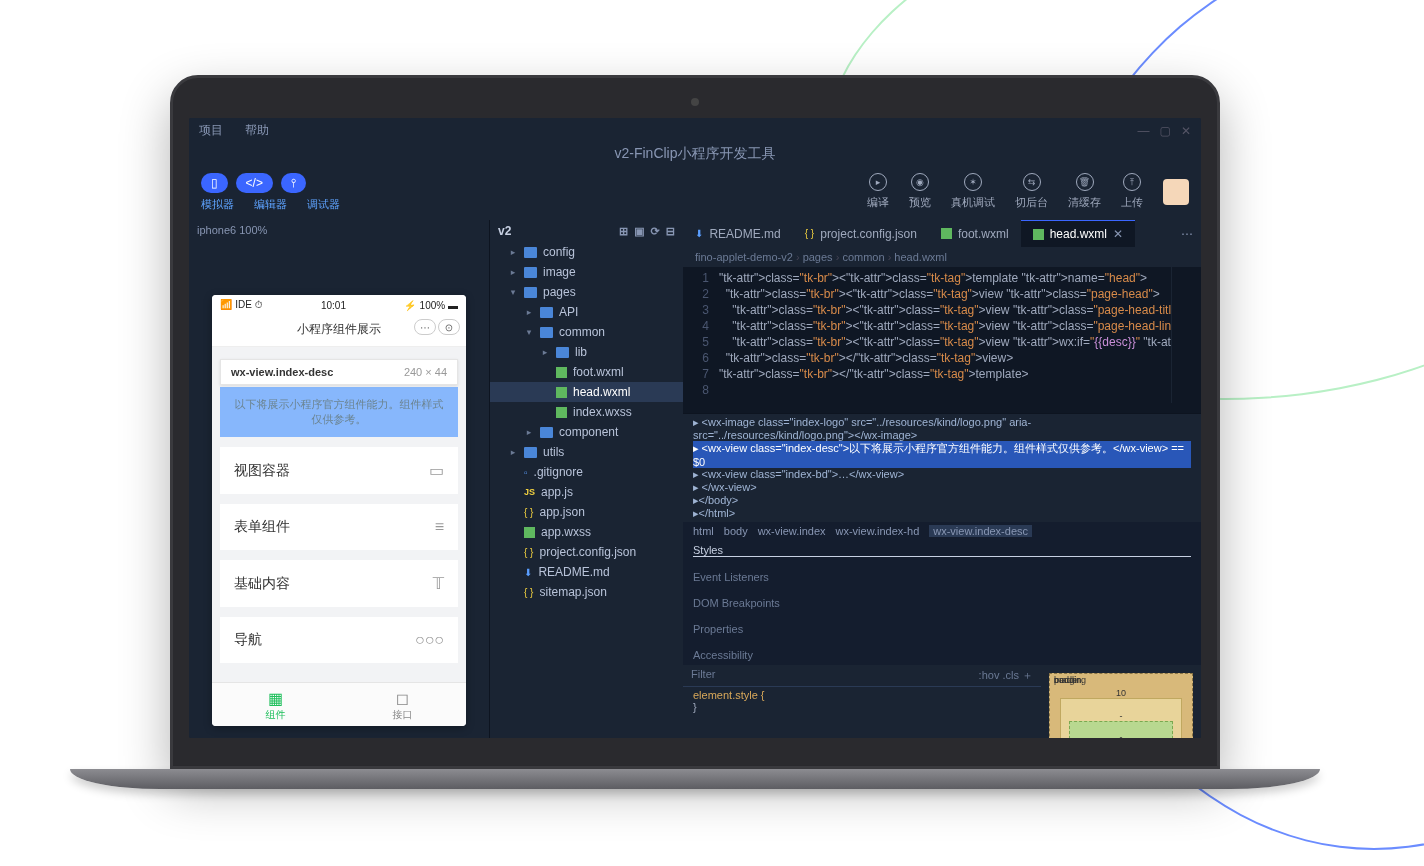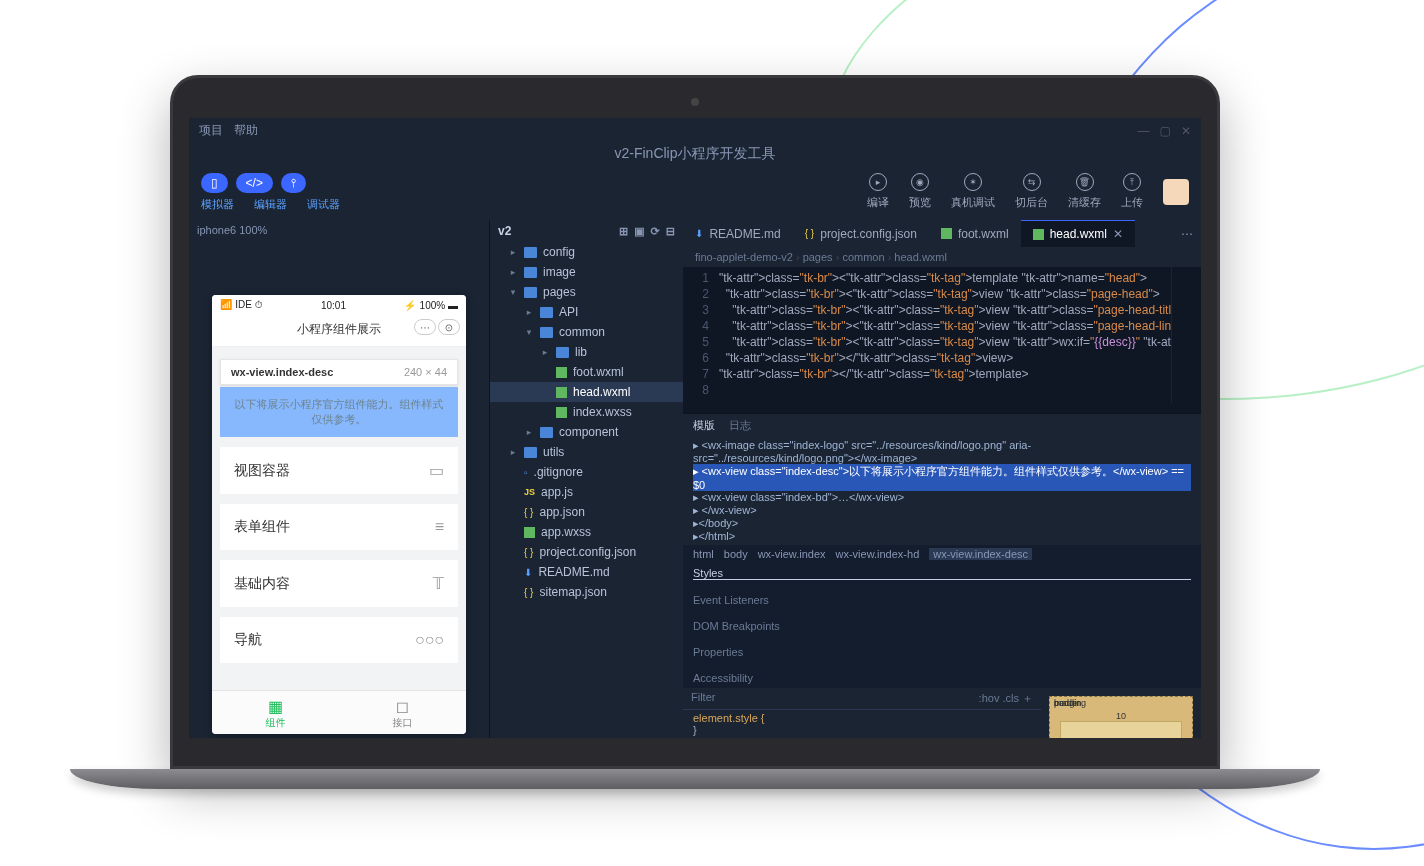--- a/index.html
+++ b/index.html
@@ -11,21 +11,21 @@
 .bg-curve-2 { width: 700px; height: 900px; top: -50px; right: -300px; border-color: #6b8cff; }
 
 
 .laptop { position: absolute; left: 170px; top: 75px; width: 1050px; }
 .laptop-bezel { background: #2a2a2e; border-radius: 28px 28px 0 0; padding: 20px 16px 28px; border: 3px solid #3a3a3e; box-shadow: 0 20px 50px rgba(0,0,0,.3); }
 .camera { width: 8px; height: 8px; background: #444; border-radius: 50%; margin: 0 auto 12px; }
 .screen { width: 100%; height: 620px; background: #1a2433; display: flex; flex-direction: column; font-size: 12px; color: #9fa9bd; border-radius: 2px; overflow: hidden; }
 .laptop-base { height: 20px; background: linear-gradient(#8c8c91,#5d5d62); margin: 0 -100px; border-radius: 0 0 90px 90px / 0 0 20px 20px; box-shadow: 0 5px 10px rgba(0,0,0,.2); }
 
 
-.menubar { display: flex; align-items: center; padding: 4px 10px; background: #1a2433; color: #8896b3; gap: 11px; font-size: 12px; }
+.menubar { display: flex; align-items: center; padding: 4px 10px; background: #1a2433; color: #8896b3; gap: 22px; font-size: 12px; }
 .menubar .win-controls { margin-left: auto; display: flex; gap: 10px; color: #556; }
 
 
 .titlebar { text-align: center; color: #8896b3; padding: 2px 0 6px; font-size: 14px; position: relative; }
 
 
 .toolbar { display: flex; align-items: flex-start; padding: 4px 12px 8px; }
 .tool-pills { display: flex; gap: 8px; }
 .pill { background: #3b66ff; color: #fff; border-radius: 14px; padding: 4px 10px; display: flex; flex-direction: column; align-items: center; gap: 0; }
 .pill .glyph { font-size: 12px; line-height: 1; }
@@ -34,21 +34,21 @@
 .t-action { display: flex; flex-direction: column; align-items: center; gap: 4px; color: #9fa9bd; font-size: 11px; }
 .t-action .ic { width: 18px; height: 18px; border: 1.2px solid #9fa9bd; border-radius: 50%; display: flex; align-items: center; justify-content: center; font-size: 9px; }
 .avatar { width: 26px; height: 26px; background: #f5d7b9; border-radius: 4px; }
 
 
 .main { flex: 1; display: flex; min-height: 0; }
 
 
 .simcol { width: 300px; background: #1a2433; display: flex; flex-direction: column; }
 .siminfo { padding: 4px 8px; font-size: 11px; color: #8896b3; }
-.phone { width: 254px; height: 450px; background: #f2f3f5; margin: 55px auto 4px; border-radius: 4px; display: flex; flex-direction: column; overflow: hidden; box-shadow: 0 2px 8px rgba(0,0,0,.3); }
+.phone { width: 254px; height: 450px; background: #f2f3f5; margin: 55px auto 12px; border-radius: 4px; display: flex; flex-direction: column; overflow: hidden; box-shadow: 0 2px 8px rgba(0,0,0,.3); }
 .statusbar { display: flex; align-items: center; justify-content: space-between; padding: 4px 8px; background: #fff; font-size: 10px; color: #222; }
 .ph-head { background: #fff; text-align: center; padding: 6px 0 8px; font-size: 12px; color: #333; position: relative; border-bottom: 1px solid #eee; }
 .ph-head .caps { position: absolute; right: 6px; top: 4px; display: flex; gap: 2px; }
 .caps span { width: 22px; height: 16px; border: 1px solid #ccc; border-radius: 10px; font-size: 10px; display: flex; align-items: center; justify-content: center; color: #666; }
 .ph-body { flex: 1; padding: 12px 8px; background: #f2f3f5; overflow: hidden; }
 .tooltip { background: #fff; border: 1px solid #e5e5e5; padding: 6px 10px; font-size: 11px; display: flex; justify-content: space-between; margin-bottom: 2px; box-shadow: 0 1px 3px rgba(0,0,0,.1); }
 .tooltip .dim { color: #999; }
 .tooltip b { color: #333; font-weight: 600; }
 .highlight-row { background: #5a9eff; opacity:.7; color: #356; padding: 10px; font-size: 11px; text-align: center; }
 .list-item { background: #fff; padding: 14px 14px; margin-top: 10px; display: flex; justify-content: space-between; align-items: center; font-size: 14px; color: #333; }
@@ -378,24 +378,20 @@
                 <div>    <span <span="" class="&lt;span">"tk-attr"</span>&gt;class=<span class="tk-str">"tk-br"</span>&gt;&lt;<span <span="" class="&lt;span">"tk-attr"</span>&gt;class=<span class="tk-str">"tk-tag"</span>&gt;view <span class="&lt;span">"tk-attr"</span>&gt;class=<span class="tk-str">"page-head-line"</span>&gt;&gt;class=&gt;&lt;/&gt;class=&gt;view&gt;</div>
                 <div>    <span <span="" class="&lt;span">"tk-attr"</span>&gt;class=<span class="tk-str">"tk-br"</span>&gt;&lt;<span <span="" class="&lt;span">"tk-attr"</span>&gt;class=<span class="tk-str">"tk-tag"</span>&gt;view <span class="&lt;span">"tk-attr"</span>&gt;wx:if=<span class="tk-str">"<span class="tk-exp">{{desc}}</span>"</span> <span class="&lt;span">"tk-attr"</span>&gt;class=&gt;&gt;class=&gt;&lt;/&gt;class=&gt;v</div>
                 <div>  <span <span="" class="&lt;span">"tk-attr"</span>&gt;class=<span class="tk-str">"tk-br"</span>&gt;&lt;/<span <span="" class="&lt;span">"tk-attr"</span>&gt;class=<span class="tk-str">"tk-tag"</span>&gt;view&gt;</div>
                 <div><span <span="" class="&lt;span">"tk-attr"</span>&gt;class=<span class="tk-str">"tk-br"</span>&gt;&lt;/<span <span="" class="&lt;span">"tk-attr"</span>&gt;class=<span class="tk-str">"tk-tag"</span>&gt;template&gt;</div>
                 <div></div>
               </div>
         <div class="minimap" data-name="minimap" data-interactable="true"></div>
       </div>
 
       <div class="devtools" data-name="devtools" data-interactable="false">
-        <div class="dt-tabs">
-          <span class="on" data-name="devtools-tab-wxml" data-interactable="true">模版</span>
-          <span data-name="devtools-tab-log" data-interactable="true">日志</span>
-        </div>
         <div class="elements" id="elements" data-name="elements-tree" data-interactable="true">
                 <div class="" data-name="element-node" data-interactable="true"> ▸  &lt;wx-image class="index-logo" src="../resources/kind/logo.png" aria-src="../resources/kind/logo.png"&gt;&lt;/wx-image&gt;</div>
                 <div class="sel" data-name="element-node" data-interactable="true">▸   &lt;wx-view class="index-desc"&gt;以下将展示小程序官方组件能力。组件样式仅供参考。&lt;/wx-view&gt; == $0</div>
                 <div class="" data-name="element-node" data-interactable="true"> ▸  &lt;wx-view class="index-bd"&gt;…&lt;/wx-view&gt;</div>
                 <div class="" data-name="element-node" data-interactable="true"> ▸ &lt;/wx-view&gt;</div>
                 <div class="" data-name="element-node" data-interactable="true"> ▸&lt;/body&gt;</div>
                 <div class="" data-name="element-node" data-interactable="true"> ▸&lt;/html&gt;</div>
               </div>
         <div class="el-crumbs" id="elcrumbs" data-name="elements-breadcrumb" data-interactable="false">
                 <span class="" data-name="element-crumb" data-interactable="true">html</span>

